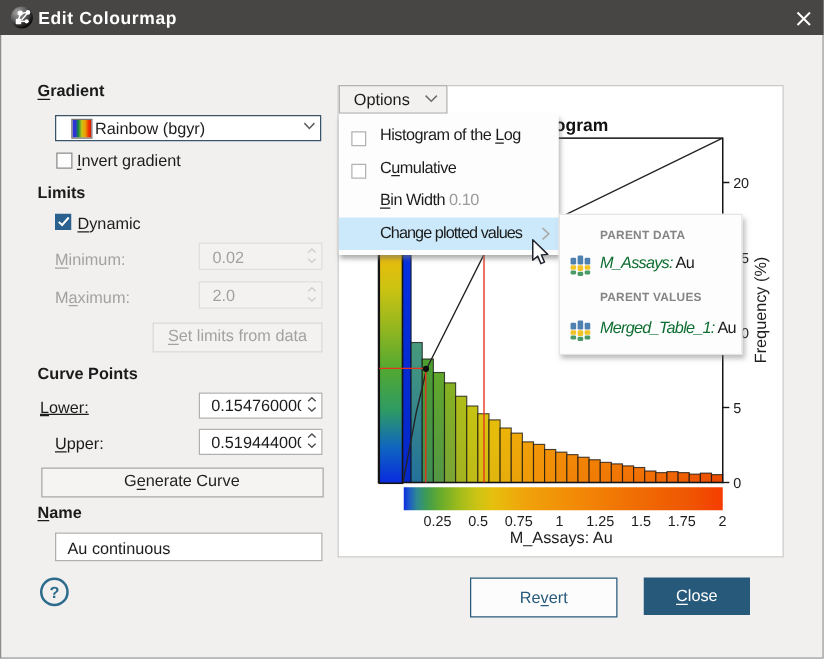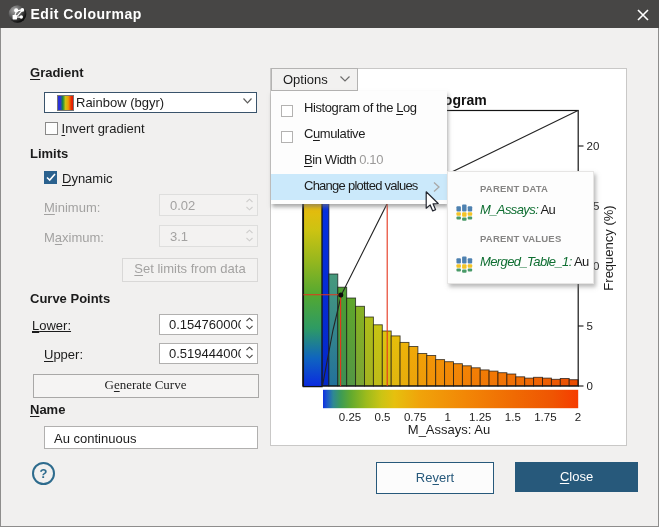--- a/index.html
+++ b/index.html
@@ -66,21 +66,21 @@
 
 <div class="abs dis" style="left:44px;top:199.5px;"><u>M</u>inimum:</div>
 <div class="abs" style="left:159px;top:194px;width:97px;height:19.5px;background:#f3f2f1;border:1px solid #dededd;"></div>
 <div class="abs dis" style="left:170px;top:198px;text-align:right;">0.02</div>
 <svg class="abs" style="left:244.5px;top:197.5px" width="9" height="13" viewBox="0 0 9 13">
   <path d="M1.5 4 L4.5 1.2 L7.5 4 M1.5 9 L4.5 11.8 L7.5 9" fill="none" stroke="#cfcecd" stroke-width="1.1"></path>
   </svg>
 
 <div class="abs dis" style="left:44px;top:229.5px;">M<u>a</u>ximum:</div>
 <div class="abs" style="left:159px;top:225px;width:97px;height:19.5px;background:#f3f2f1;border:1px solid #dededd;"></div>
-<div class="abs dis" style="left:170px;top:229px;">3.1</div>
+<div class="abs dis" style="left:170px;top:229px;">2.0</div>
 <svg class="abs" style="left:244.5px;top:228.5px" width="9" height="13" viewBox="0 0 9 13">
   <path d="M1.5 4 L4.5 1.2 L7.5 4 M1.5 9 L4.5 11.8 L7.5 9" fill="none" stroke="#cfcecd" stroke-width="1.1"></path>
   </svg>
 
 <div class="abs dis" style="left:122px;top:258px;width:134px;height:19.5px;border:1px solid #d9d8d7;background:#f3f2f1;text-align:center;padding-top:2px;"><u>S</u>et limits from data</div>
 
 <div class="abs hdr" style="left:30px;top:290.5px;">Curve Points</div>
 
 <div class="abs" style="left:32px;top:318px;text-decoration:underline;"><u>L</u>ower:</div>
 <div class="abs" style="left:159px;top:313.5px;width:97px;height:19.5px;background:#fff;border:1px solid #b1b0af;"></div>
@@ -89,21 +89,21 @@
   <path d="M1.5 4 L4.5 1.2 L7.5 4 M1.5 9 L4.5 11.8 L7.5 9" fill="none" stroke="#4e4d4c" stroke-width="1.1"></path>
   </svg>
 
 <div class="abs" style="left:44px;top:347px;"><u>U</u>pper:</div>
 <div class="abs" style="left:159px;top:342.5px;width:97px;height:19.5px;background:#fff;border:1px solid #b1b0af;"></div>
 <div class="abs" style="left:169px;top:345.5px;width:72px;overflow:hidden;white-space:nowrap;">0.519444000</div>
 <svg class="abs" style="left:244.5px;top:346px" width="9" height="13" viewBox="0 0 9 13">
   <path d="M1.5 4 L4.5 1.2 L7.5 4 M1.5 9 L4.5 11.8 L7.5 9" fill="none" stroke="#4e4d4c" stroke-width="1.1"></path>
   </svg>
 
-<div class="abs" style="left:32.5px;top:374px;width:224px;height:20px;border:1px solid #a9a8a7;background:#f5f4f3;text-align:center;padding-top:1.5px;color:#232323;font-family:Liberation Serif, serif;">G<u>e</u>nerate Curve</div>
+<div class="abs" style="left:32.5px;top:374px;width:224px;height:20px;border:1px solid #a9a8a7;background:#f5f4f3;text-align:center;padding-top:1.5px;color:#232323;">G<u>e</u>nerate Curve</div>
 
 <div class="abs hdr" style="left:30px;top:401.5px;"><u>N</u>ame</div>
 <div class="abs" style="left:44px;top:426px;width:212px;height:21px;background:#fff;border:1px solid #b1b0af;"></div>
 <div class="abs" style="left:54px;top:430.5px;text-align:center;">Au continuous</div>
 
 <div class="abs" style="left:32px;top:462px;width:19px;height:19px;border:2px solid #2d6b8d;border-radius:50%;
      color:#2d6b8d;font-size:13px;font-weight:bold;text-align:center;line-height:19px;">?</div>
 
 <div class="abs" style="left:270px;top:68px;width:355px;height:376px;background:#fff;border:1px solid #c9c8c7;"></div>
 <svg class="abs" style="left:270px;top:68px" width="356" height="377" viewBox="0 0 356 377">
@@ -361,14 +361,14 @@
   </g>
 </svg>
 <div class="abs stx" style="left:480px;top:254px;z-index:9;"><span style="color:#0e6e31;font-style:italic;">Merged_Table_1:</span> Au</div>
 
 <svg class="abs" style="left:424.5px;top:190.5px;z-index:12" width="16" height="23" viewBox="0 0 16 23">
   <path d="M1.2 0.8 L1.2 17.2 L5.2 13.9 L7.7 19.9 L10.6 18.7 L8.1 12.9 L13.2 12.5 Z" fill="#fff" stroke="#22252e" stroke-width="1.2" stroke-linejoin="round"></path>
 </svg>
 
 <div class="abs" style="left:376px;top:462px;width:116px;height:30px;border:1px solid #27597b;background:#fcfcfc;
      color:#27597b;text-align:center;line-height:30px;">Re<u>v</u>ert</div>
-<div class="abs" style="left:515px;top:462px;width:123px;height:30px;background:#27597b;
+<div class="abs" style="left:515px;top:462px;width:85px;height:30px;background:#27597b;
      color:#fff;text-align:center;line-height:30px;"><u>C</u>lose</div>
 
 </body></html>

